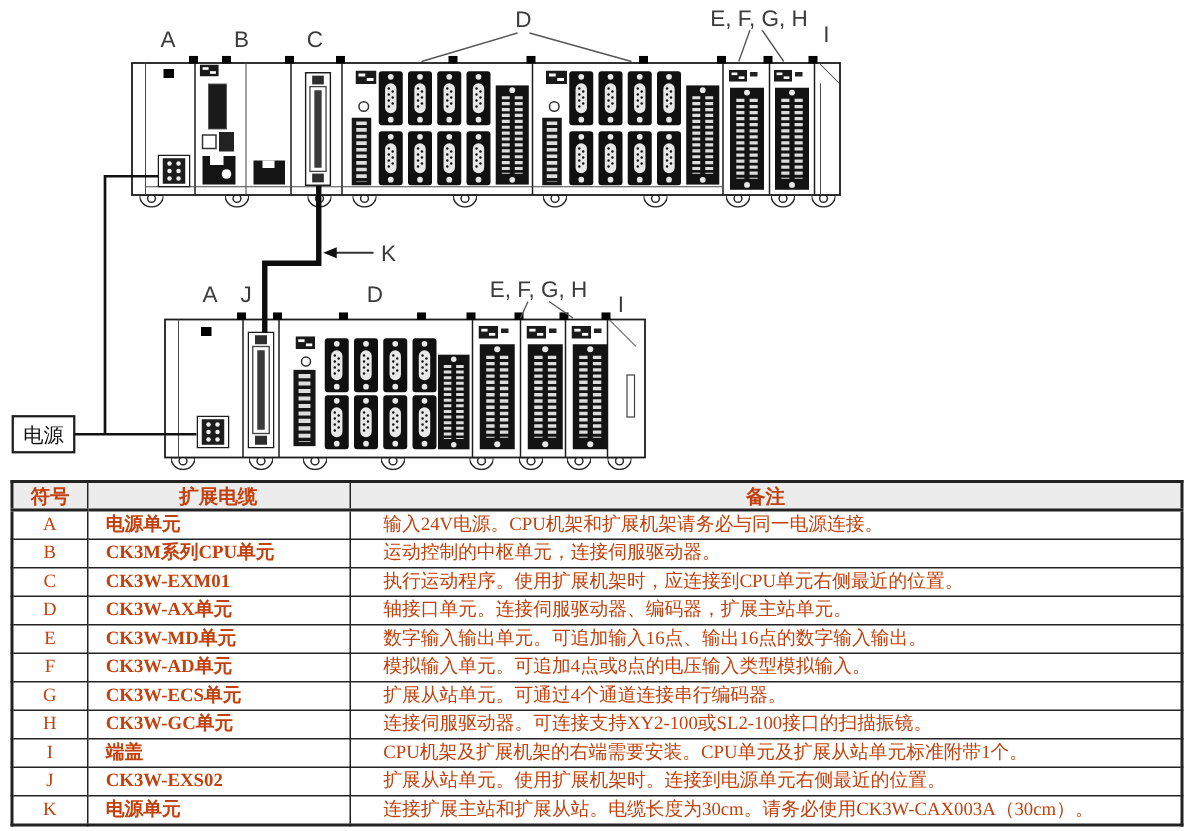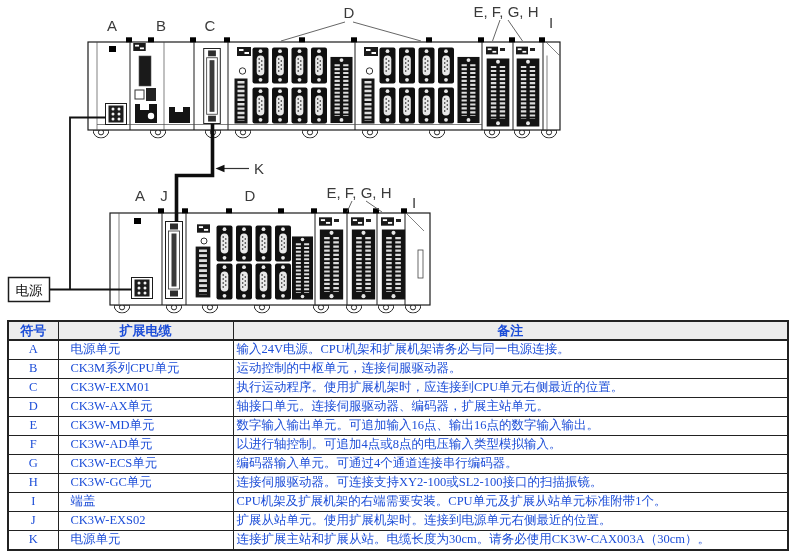--- a/index.html
+++ b/index.html
@@ -14,30 +14,30 @@
   .thin   { stroke:#4a4a4a; stroke-width:0.7; }
   .leader { stroke:#555; stroke-width:0.9; fill:none; }
   .lbl    { font-size:15px; fill:#3b3b3b; }
   .pwrlbl { font-size:13.5px; fill:#111; }
   .cable  { stroke:#0d0d0d; stroke-width:3.6; fill:none; }
   .pline  { stroke:#111; stroke-width:1.8; fill:none; }
 
   
   table.spec { position:absolute; left:7px; top:320px; width:780px;
                border-collapse:collapse; table-layout:fixed;
-               font-family:"Liberation Serif", serif; color:#1d4ed8;
+               font-family:"Liberation Serif", serif; color:#c2410c;
                border:2px solid #222; background:#fff; }
   .spec th, .spec td { border:1px solid #222; height:18px; line-height:1.05;
                padding:0 4px; overflow:hidden; white-space:nowrap;
                font-size:12.5px; }
   .spec thead th { background:#ececec; font-weight:bold; text-align:center;
                border-bottom:2px solid #222; font-size:13px; height:17px; }
   .spec td.sym { text-align:center; }
-  .spec td.cnt { padding-left:12px; }
-  .spec td.rmk { padding-left:3px; }
+  .spec td.cnt { padding-left:12px;font-weight:bold; }
+  .spec td.rmk { padding-left:22px; }
 </style>
 </head>
 <body>
 
 <div class="stage">
 
 <svg class="diagram" width="790" height="316" viewBox="0 0 790 316">
   <defs>
     <symbol id="db" viewBox="0 0 17 37">
       <rect x="0.5" y="0.5" width="16" height="36" rx="2" fill="#101010"></rect>
@@ -357,26 +357,26 @@
       <td class="rmk">轴接口单元。连接伺服驱动器、编码器，扩展主站单元。</td>
     </tr>
     <tr>
       <td class="sym">E</td>
       <td class="cnt">CK3W-MD单元</td>
       <td class="rmk">数字输入输出单元。可追加输入16点、输出16点的数字输入输出。</td>
     </tr>
     <tr>
       <td class="sym">F</td>
       <td class="cnt">CK3W-AD单元</td>
-      <td class="rmk">以进行轴控制。可追加4点或8点的电压输入类型模拟输入。</td>
+      <td class="rmk">模拟输入单元。可追加4点或8点的电压输入类型模拟输入。</td>
     </tr>
     <tr>
       <td class="sym">G</td>
       <td class="cnt">CK3W-ECS单元</td>
-      <td class="rmk">编码器输入单元。可通过4个通道连接串行编码器。</td>
+      <td class="rmk">扩展从站单元。可通过4个通道连接串行编码器。</td>
     </tr>
     <tr>
       <td class="sym">H</td>
       <td class="cnt">CK3W-GC单元</td>
       <td class="rmk">连接伺服驱动器。可连接支持XY2-100或SL2-100接口的扫描振镜。</td>
     </tr>
     <tr>
       <td class="sym">I</td>
       <td class="cnt">端盖</td>
       <td class="rmk">CPU机架及扩展机架的右端需要安装。CPU单元及扩展从站单元标准附带1个。</td>

